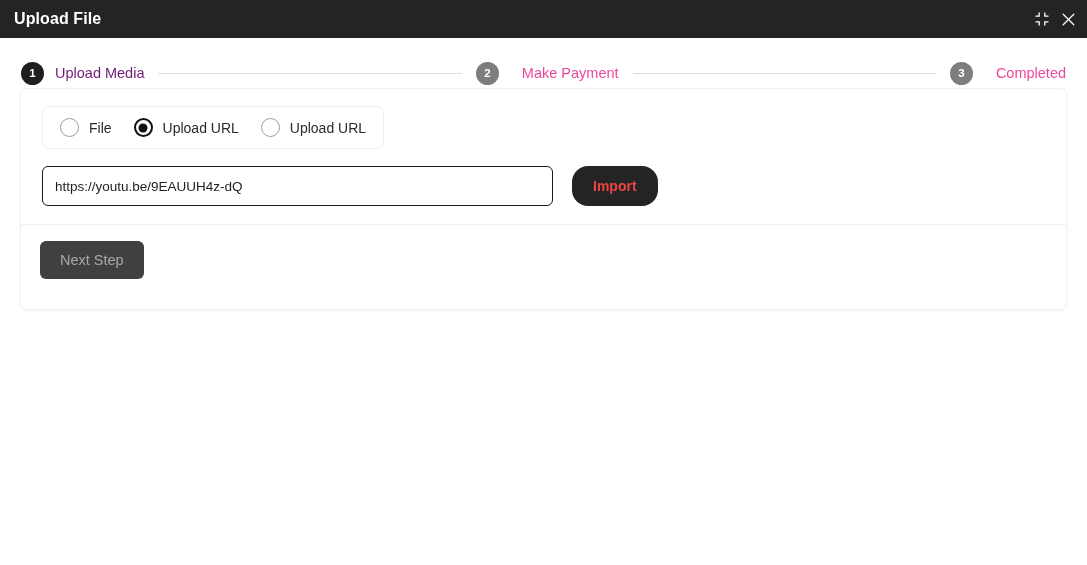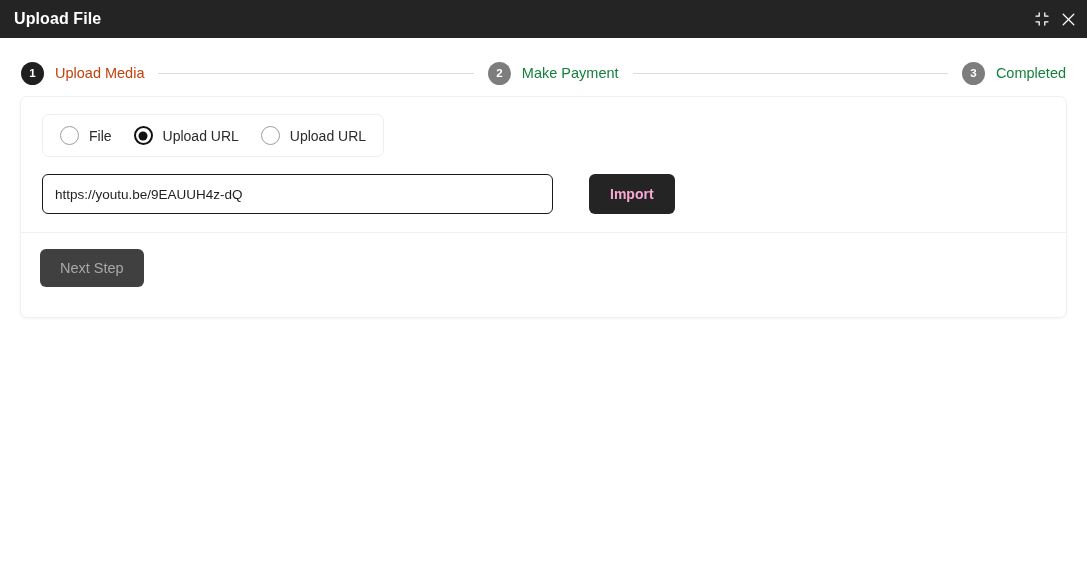--- a/index.html
+++ b/index.html
@@ -72,34 +72,34 @@
     align-items: center;
     justify-content: center;
     color: #ffffff;
     font-size: 11.5px;
     font-weight: bold;
     flex: 0 0 auto;
   }
   .step-circle.active { background: #1f1f1f; }
   .step-circle.inactive { background: #7d7d7d; }
   .step-label { font-size: 14.5px; line-height: 1; }
-  .step-label.active { color: #c2410c; }
-  .step-label.inactive { color: #15803d; }
+  .step-label.active { color: #701a75; }
+  .step-label.inactive { color: #ec4899; margin-left: 12px; }
   .step-line {
     flex: 1 1 auto;
     height: 1px;
     background: #dcdcdc;
     margin: 0 14px;
   }
 
   
   .card {
     position: absolute;
     left: 20px;
-    top: 96px;
+    top: 88px;
     width: 1047px;
     background: #ffffff;
     border: 1px solid #f0f0f0;
     border-radius: 7px;
     box-shadow: 0 1px 3px rgba(0,0,0,.045);
     box-sizing: border-box;
   }
 
   
   .radio-group {
@@ -145,47 +145,47 @@
   .radio-label {
     font-size: 14px;
     color: #2a2a2a;
     line-height: 1;
   }
 
   
   .url-row {
     display: flex;
     align-items: center;
-    gap: 36px;
+    gap: 19px;
     margin: 17px 0 0 2px;
   }
   .url-input {
     width: 511px;
     height: 40px;
     border: 1.6px solid #1a1a1a;
     border-radius: 6px;
     padding: 0 12px;
     box-sizing: border-box;
     font-family: "Liberation Sans", sans-serif;
     font-size: 13.5px;
     color: #1f1f1f;
     background: #ffffff;
     outline: none;
     caret-color: #1f1f1f;
   }
   .import-btn {
     height: 40px;
     padding: 0 21px;
     background: #242424;
-    color: #f9a8d4;
+    color: #ef4444;
     font-size: 14px;
     font-weight: bold;
     font-family: "Liberation Sans", sans-serif;
     border: none;
-    border-radius: 6px;
+    border-radius: 16px;
     cursor: pointer;
     line-height: 1;
   }
 
   .card-top {
     padding: 10px 19px 18px 19px;
   }
   .card-divider {
     height: 1px;
     background: #f0f0f0;

